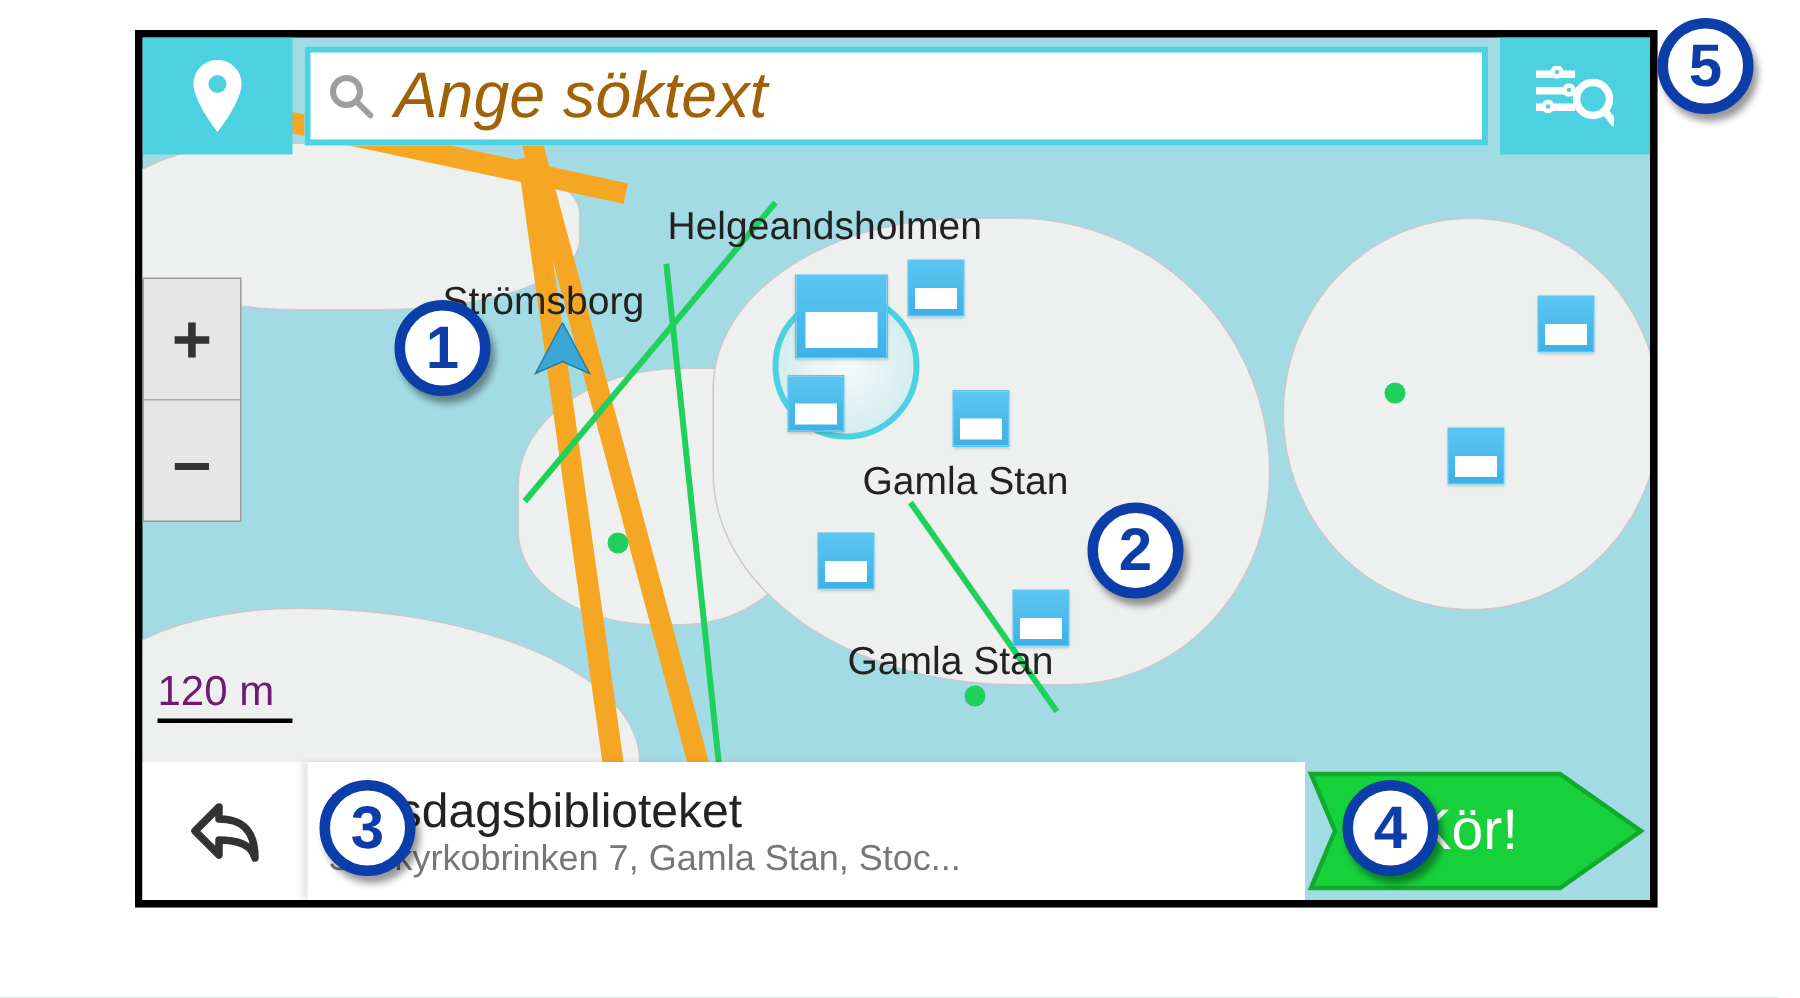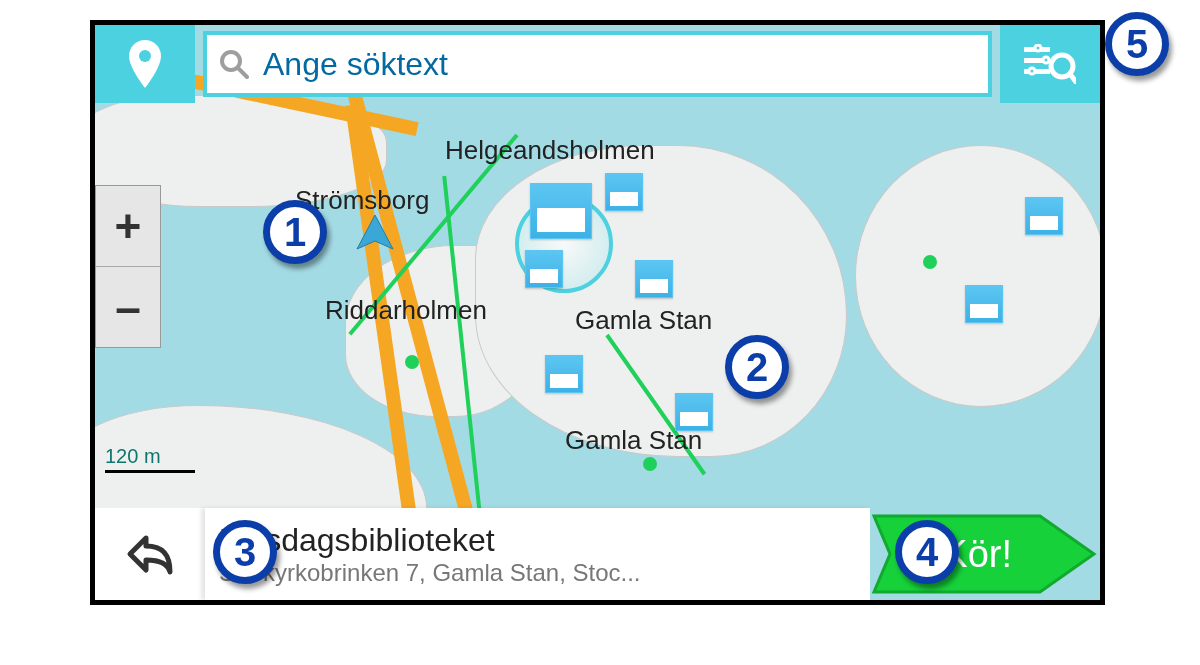--- a/index.html
+++ b/index.html
@@ -48,23 +48,24 @@
     background: #fff;
     display: flex;
     align-items: center;
     padding-left: 12px;
   }
   .search-box .mag {
     color: #9e9e9e;
     margin-right: 14px;
   }
   .search-text {
-    font-size: 32px;
-    color: #0369a1;
+    font-size: 43px;
+    color: #a16207;
     line-height: 1;
+    font-style: italic;
   }
   .filter-button {
     width: 100px;
     background: #4cd1e0;
     display: flex;
     align-items: center;
     justify-content: center;
     color: #fff;
   }
 
@@ -88,22 +89,22 @@
   }
   .zoom-btn + .zoom-btn {
     border-top: 1px solid #aaa;
   }
 
   
   .scale {
     position: absolute;
     left: 10px;
     top: 420px;
-    font-size: 20px;
-    color: #0f766e;
+    font-size: 28px;
+    color: #701a75;
   }
   .scale-line {
     margin-top: 2px;
     width: 90px;
     height: 3px;
     background: #000;
   }
 
   
   .map {
@@ -271,21 +272,20 @@
     <div class="road-y" style="left:65px; top:70px; width:260px; height:14px; transform:rotate(12deg);"></div>
     <div class="road-y" style="left:250px; top:60px; width:14px; height:460px; transform:rotate(-15deg); transform-origin:top;"></div>
     <div class="road-y" style="left:250px; top:80px; width:14px; height:460px; transform:rotate(-8deg); transform-origin:top;"></div>
 
     <div class="road-g" style="left:365px; top:150px; width:4px; height:340px; transform:rotate(-6deg);"></div>
     <div class="road-g" style="left:420px; top:110px; width:4px; height:260px; transform:rotate(40deg); transform-origin:top;"></div>
     <div class="road-g" style="left:510px; top:310px; width:4px; height:170px; transform:rotate(-35deg); transform-origin:top;"></div>
 
     <div class="place" style="left:350px; top:110px;">Helgeandsholmen</div>
     <div class="place" style="left:200px; top:160px;">Strömsborg</div>
-    <div class="place" style="left:230px; top:270px;">Riddarholmen</div>
     <div class="place" style="left:480px; top:280px;">Gamla Stan</div>
     <div class="place" style="left:470px; top:400px;">Gamla Stan</div>
 
     <div class="dot-green" style="left:310px; top:330px;"></div>
     <div class="dot-green" style="left:548px; top:432px;"></div>
     <div class="dot-green" style="left:828px; top:230px;"></div>
 
     <div class="sel-ring" style="left:420px; top:170px;"></div>
 
     <div class="poi big" style="left:435px; top:158px;"></div>

